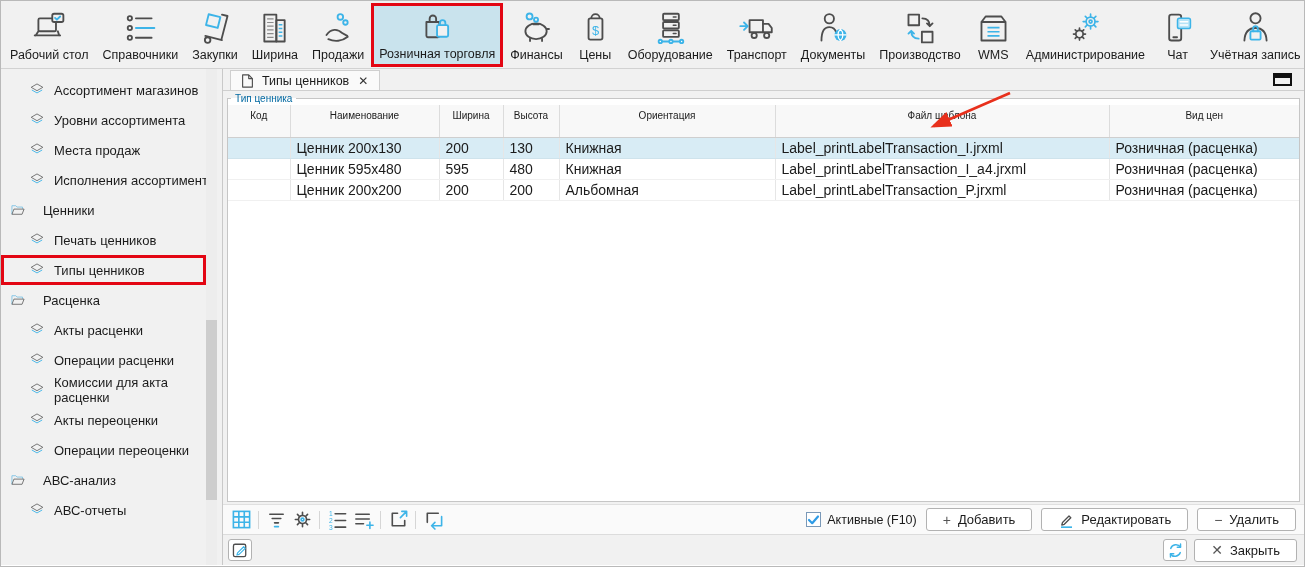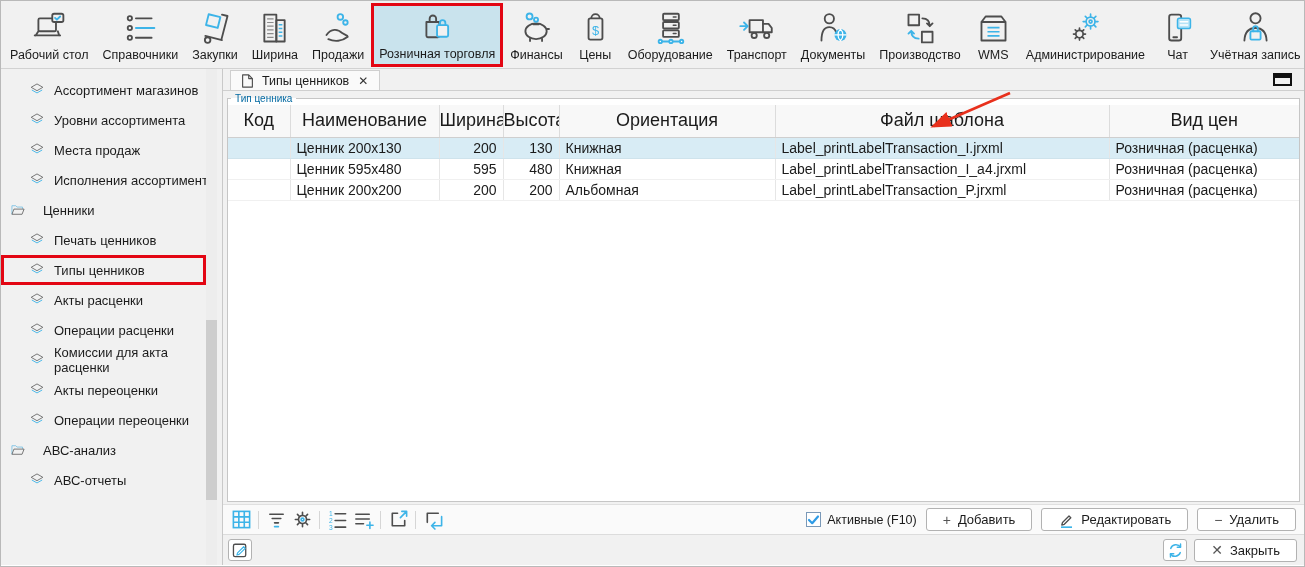--- a/index.html
+++ b/index.html
@@ -54,32 +54,32 @@
   .tab-close { font-size:12px; color:#333; cursor:default; padding:0 1px; }
   .win-btn { position:absolute; right:12px; top:4px; width:19px; height:13px; cursor:default; }
 
   .groupbox {
     flex:1; margin:2px 4px 0 4px; border:1px solid #c6c6c6; background:#fff; min-height:0;
   }
   .groupbox legend { font-size:10px; color:#0369a1; margin-left:3px; padding:0 4px; }
 
   table.grid { width:100%; border-collapse:collapse; table-layout:fixed; margin-top:1px; }
   table.grid th {
-    height:32px; vertical-align:top; padding-top:5px; font-weight:400; font-size:18px;
+    height:32px; vertical-align:top; padding-top:5px; font-weight:400; font-size:10px;
     background:#f8f8f8; border-bottom:1px solid #cfcfcf; border-right:1px solid #dcdcdc; text-align:center;
     overflow:hidden; white-space:nowrap;
   }
   table.grid th:last-child { border-right:none; }
   table.grid td {
     height:21px; font-size:14px; padding:0 6px; border-right:1px solid #e6e6e6;
     border-bottom:1px solid #f0f0f0; overflow:hidden; white-space:nowrap;
   }
   table.grid td:last-child { border-right:none; }
   table.grid tr.selected td { background:#d8ecf5; border-bottom-color:#cfe3ec; }
-  td.num { text-align:right; padding-right:8px; }
+  td.num { text-align:left; padding-right:8px; }
 
   .toolbar-row {
     height:31px; background:#fafafa; border-top:1px solid #e0e0e0; border-bottom:1px solid #dcdcdc;
     display:flex; align-items:center; padding:0 5px; margin-top:2px; flex:0 0 auto;
   }
   .tb-btn { width:26px; height:24px; display:flex; align-items:center; justify-content:center; cursor:default; }
   .tb-sep { width:1px; height:18px; background:#d6d6d6; margin:0 4px; }
   .tb-right { margin-left:auto; display:flex; align-items:center; gap:9px; padding-right:3px; }
   .chk-row { display:flex; align-items:flex-end; gap:6px; font-size:12.5px; }
   .btn {
@@ -407,20 +407,26 @@
         <svg class="side-ic" viewBox="0 0 40 40">
             <use href="#i-layers"></use>
           </svg>
         <span>Печать ценников</span>
       </div>
       <div class="side-item annot">
         <svg class="side-ic" viewBox="0 0 40 40">
             <use href="#i-layers"></use>
           </svg>
         <span>Типы ценников</span>
+      </div>
+      <div class="side-item folder">
+        <svg class="side-ic" viewBox="0 0 40 40">
+            <use href="#i-folder"></use>
+          </svg>
+        <span>Расценка</span>
       </div>
       <div class="side-item">
         <svg class="side-ic" viewBox="0 0 40 40">
             <use href="#i-layers"></use>
           </svg>
         <span>Акты расценки</span>
       </div>
       <div class="side-item">
         <svg class="side-ic" viewBox="0 0 40 40">
             <use href="#i-layers"></use>

